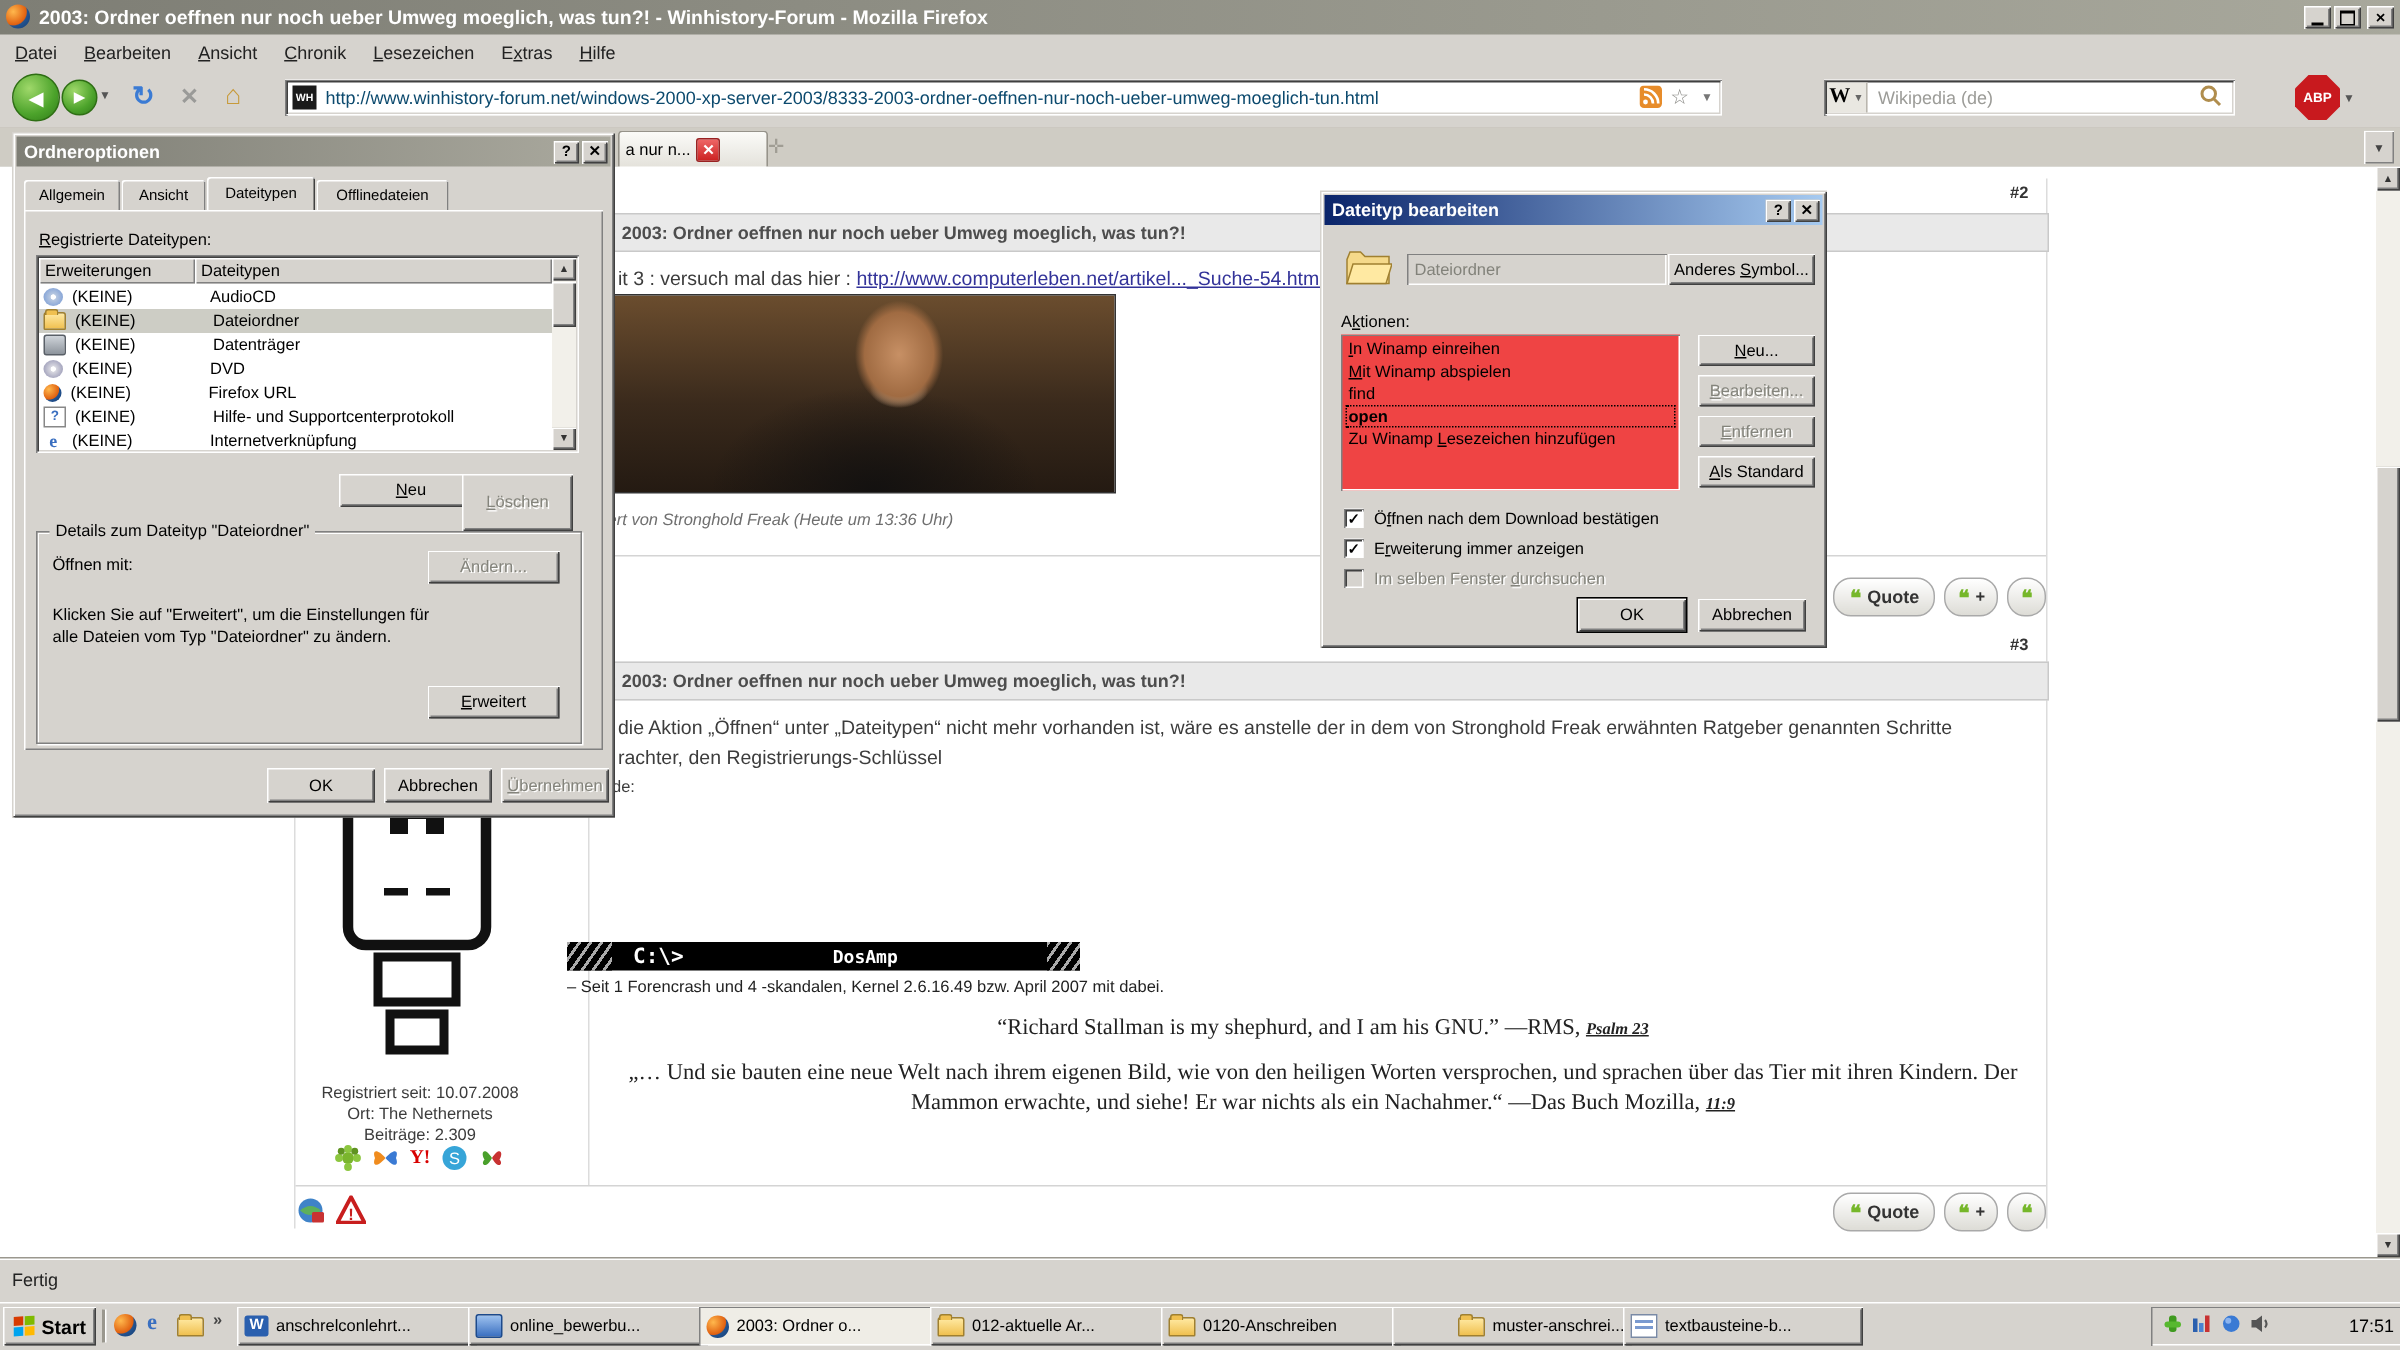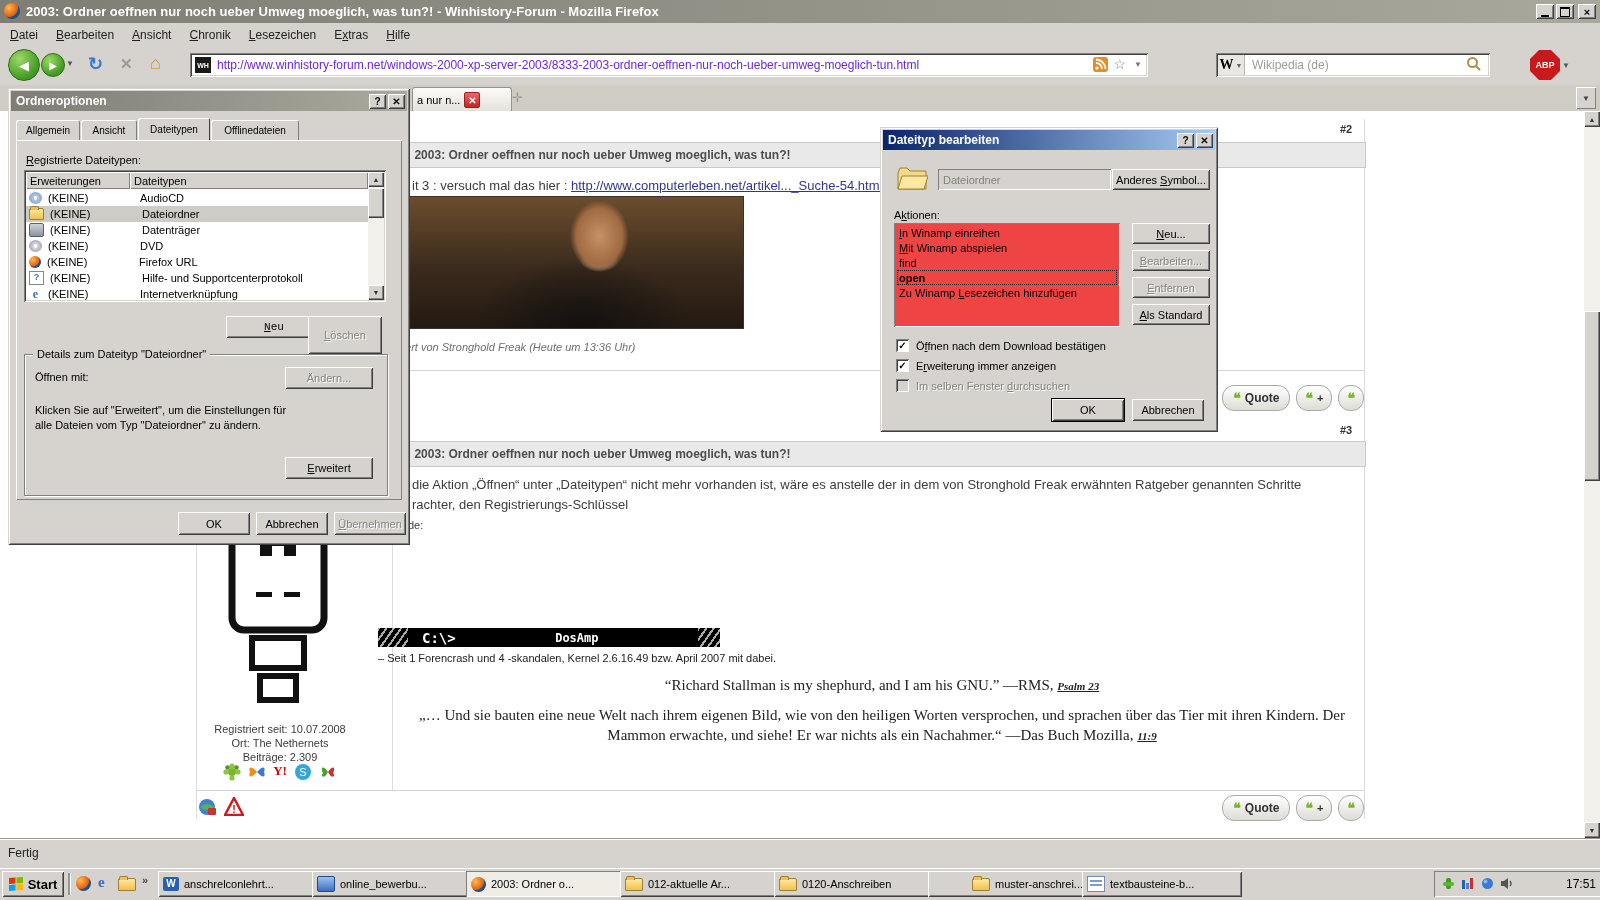--- a/index.html
+++ b/index.html
@@ -118,21 +118,21 @@
   <div class="abs navbar">
     <span class="abs navcircle" style="left:8px;top:3px;width:30px;height:30px;font-size:13px;">◀</span>
     <span class="abs navcircle" style="left:41px;top:7px;width:22px;height:22px;font-size:10px;">▶</span>
     <span class="abs" style="left:66px;top:13px;font-size:8px;color:#555;">▼</span>
     <span class="abs" style="left:88px;top:7px;font-size:18px;color:#3b7bd4;font-weight:bold;">↻</span>
     <span class="abs" style="left:120px;top:9px;font-size:15px;color:#9a9a98;font-weight:bold;">✕</span>
     <span class="abs" style="left:150px;top:7px;font-size:18px;color:#c79a3a;">⌂</span>
 
     <div class="abs sunken" style="left:190px;top:7px;width:958px;height:24px;background:#fff;">
       <span class="abs" style="left:5px;top:4px;width:16px;height:16px;background:#1a1a1a;color:#fff;font-size:7px;font-weight:bold;display:flex;align-items:center;justify-content:center;">WH</span>
-      <span class="abs" style="left:27px;top:5px;font-size:12px;color:#6d28d9;white-space:nowrap;">http://www.winhistory-forum.net/windows-2000-xp-server-2003/8333-2003-ordner-oeffnen-nur-noch-ueber-umweg-moeglich-tun.html</span>
+      <span class="abs" style="left:27px;top:5px;font-size:12px;color:#0c4a6e;white-space:nowrap;">http://www.winhistory-forum.net/windows-2000-xp-server-2003/8333-2003-ordner-oeffnen-nur-noch-ueber-umweg-moeglich-tun.html</span>
       <span class="abs" style="right:40px;top:4px;width:15px;height:15px;">
         <svg width="15" height="15">
             <rect width="15" height="15" rx="3" fill="#e78c2a"></rect>
             <circle cx="4" cy="11" r="1.6" fill="#fff"></circle>
             <path d="M3 6 a6 6 0 0 1 6 6" stroke="#fff" stroke-width="1.8" fill="none"></path>
             <path d="M3 2.5 a9.5 9.5 0 0 1 9.5 9.5" stroke="#fff" stroke-width="1.8" fill="none"></path>
           </svg>
       </span>
       <span class="abs" style="right:22px;top:3px;font-size:14px;color:#8a8a86;">☆</span>
       <span class="abs" style="right:6px;top:7px;font-size:8px;color:#777;">▼</span>
@@ -361,21 +361,21 @@
         <span style="width:52px;">(KEINE)</span>
         <span style="margin-left:34px;">Internetverknüpfung</span>
       </div>
       <div class="abs" style="right:2px;top:2px;width:16px;bottom:2px;background:#f2f0ea;">
         <div class="sb-btn" style="height:15px;">▲</div>
         <div class="sb-btn" style="height:30px;margin-top:1px;"></div>
         <div class="sb-btn abs" style="bottom:0;left:0;right:0;height:15px;">▼</div>
       </div>
     </div>
 
-    <span class="abs raised btn" style="left:218px;top:228px;width:96px;height:22px;font-family:Liberation Mono, monospace;">
+    <span class="abs raised btn" style="left:218px;top:228px;width:96px;height:22px;">
         <span><u>N</u>eu</span>
       </span>
     <span class="abs raised btn disabled" style="left:300px;top:228px;width:74px;height:38px;">
         <span><u>L</u>öschen</span>
       </span>
 
     <div class="abs groupbox" style="left:16px;top:266px;width:362px;height:140px;">
       <span class="grouplabel">Details zum Dateityp "Dateiordner"</span>
       <span class="abs" style="left:10px;top:16px;">Öffnen mit:</span>
       <span class="abs raised btn disabled" style="left:260px;top:12px;width:88px;height:22px;">

